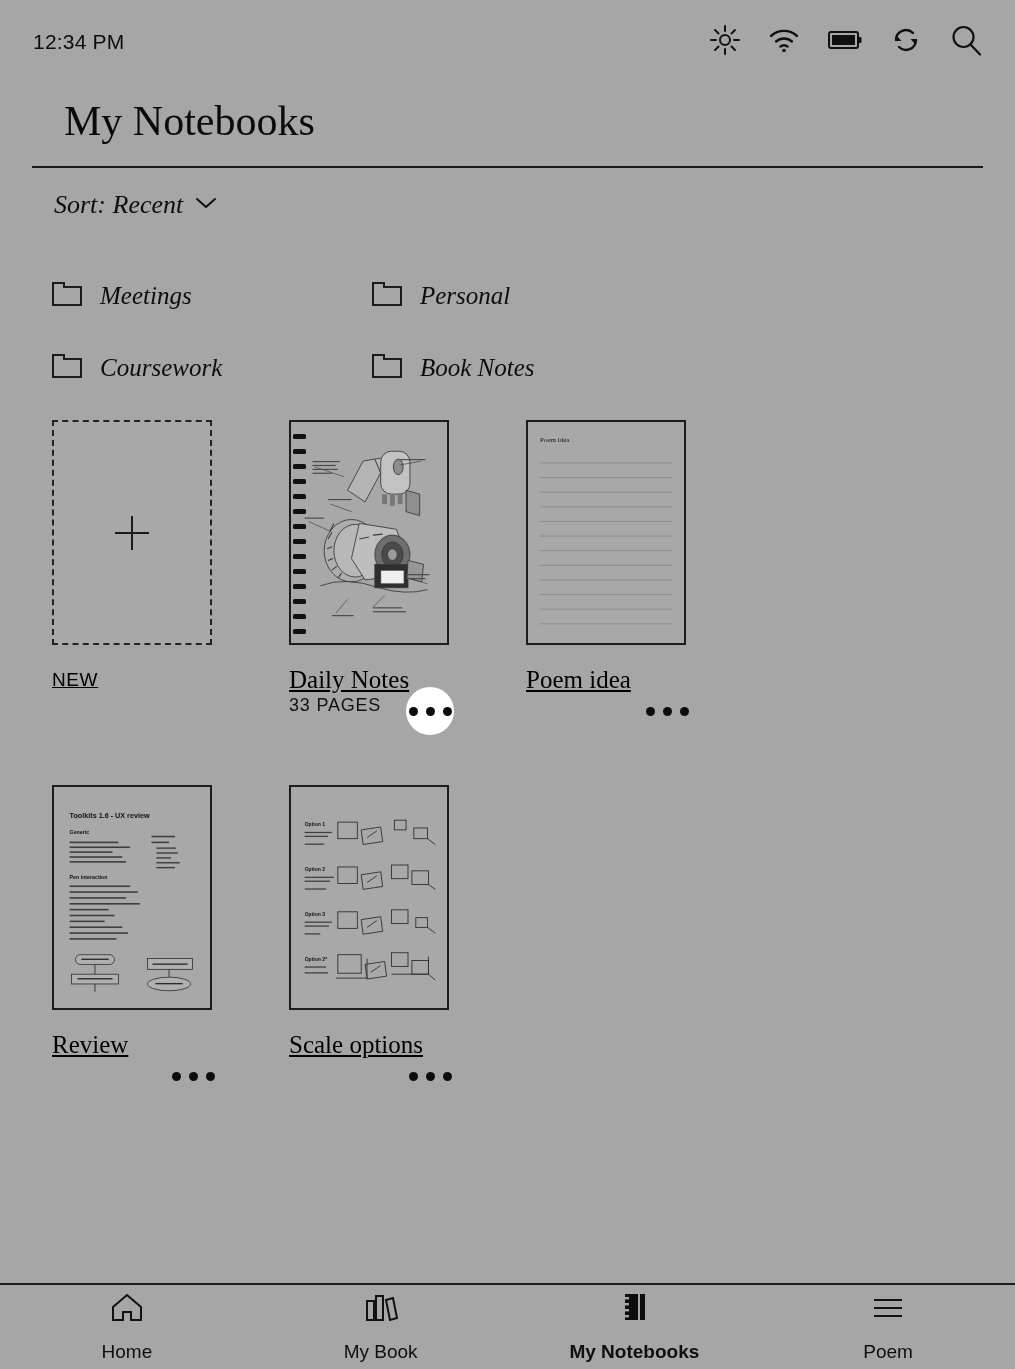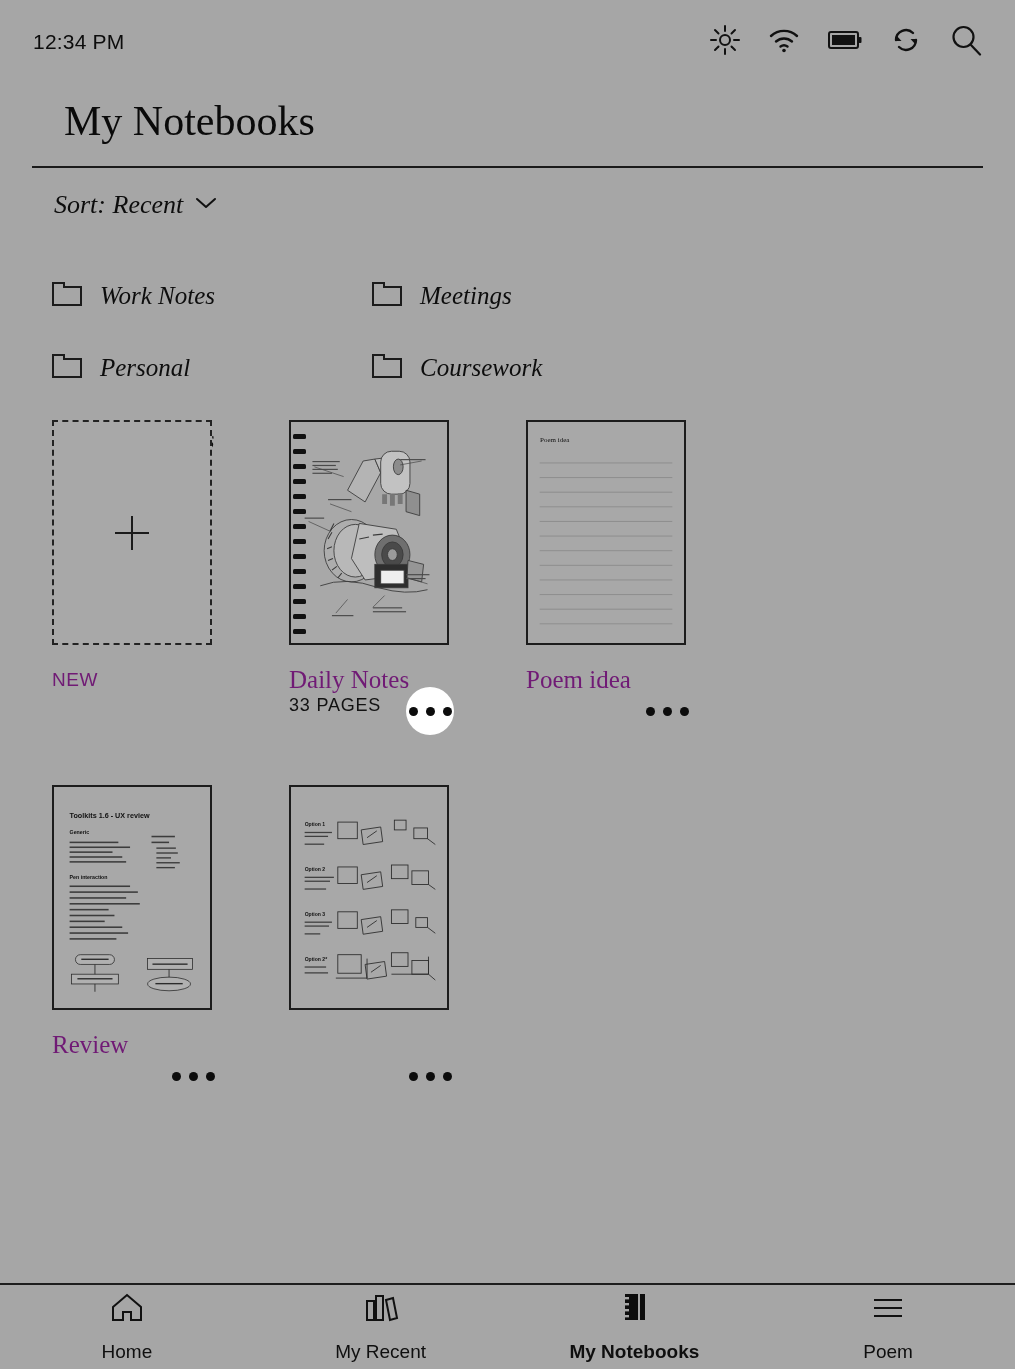--- a/index.html
+++ b/index.html
@@ -146,21 +146,22 @@
     background: #1b1b1b;
   }
   .plus::before { left: 0; top: 16px; width: 34px; height: 2px; }
   .plus::after  { top: 0; left: 16px; height: 34px; width: 2px; }
 
   .cell-meta { margin-top: 20px; position: relative; min-height: 72px; }
   .nb-title {
     font-family: "Liberation Serif", serif;
     font-size: 25px;
     line-height: 30px;
-    color: #701a75;
+    color: #000000;
+    text-decoration: underline;
   }
   .nb-title.sans {
     font-family: "Liberation Sans", sans-serif;
     font-size: 19px;
     letter-spacing: 0.6px;
   }
   .nb-sub {
     margin-top: 0;
     font-size: 18px;
     letter-spacing: 0.8px;
@@ -291,28 +292,20 @@
   <div class="sort-row">
     <span class="sort-label">Sort: Recent</span>
     <span>
       <svg width="22" height="14" viewBox="0 0 22 14">
         <path d="M2 3 L11 11 L20 3" fill="none" stroke="#111" stroke-width="2" stroke-linecap="round" stroke-linejoin="round"></path>
       </svg>
     </span>
   </div>
 
   <div class="folders">
-    <div class="folder">
-      <span>
-        <svg width="30" height="26" viewBox="0 0 30 26">
-          <path d="M1 6 L1 24 L29 24 L29 6 L12 6 L12 2 L1 2 Z" fill="none" stroke="#1b1b1b" stroke-width="2"></path>
-        </svg>
-      </span>
-      <span class="folder-name">Work Notes</span>
-    </div>
     <div class="folder">
       <span>
         <svg width="30" height="26" viewBox="0 0 30 26">
           <path d="M1 6 L1 24 L29 24 L29 6 L12 6 L12 2 L1 2 Z" fill="none" stroke="#1b1b1b" stroke-width="2"></path>
         </svg>
       </span>
       <span class="folder-name">Meetings</span>
     </div>
     <div class="folder">
       <span>
@@ -569,20 +562,21 @@
             <path d="M76 182 L96 179 L98 194 L78 197 Z"></path>
             <path d="M82 190 L92 183"></path>
             <rect x="103" y="170" width="17" height="14"></rect>
             <rect x="124" y="178" width="17" height="14"></rect>
             <path d="M103 192 L141 192 L141 174"></path>
             <path d="M141 192 L148 198"></path>
           </g>
         </svg>
       </div>
       <div class="cell-meta">
+        <div class="nb-title">Scale options</div>
         <div class="dots" style="left:117px; top:22px;">
           <span></span>
           <span></span>
           <span></span>
         </div>
       </div>
     </div>
 
   </div>
 
@@ -598,21 +592,21 @@
     </div>
 
     <div class="nav-item">
       <span>
         <svg width="36" height="32" viewBox="0 0 36 32">
           <rect x="4" y="10" width="7" height="19" fill="none" stroke="#111" stroke-width="2"></rect>
           <rect x="13" y="5" width="7" height="24" fill="none" stroke="#111" stroke-width="2"></rect>
           <path d="M23 9 L30 7 L34 27 L27 29 Z" fill="none" stroke="#111" stroke-width="2"></path>
         </svg>
       </span>
-      <span class="nav-label">My Recent</span>
+      <span class="nav-label">My Book</span>
     </div>
 
     <div class="nav-item active">
       <span>
         <svg width="36" height="32" viewBox="0 0 36 32">
           <rect x="9" y="3" width="13" height="26" fill="#0d0d0d"></rect>
           <rect x="24" y="3" width="5" height="26" fill="#0d0d0d"></rect>
           <g fill="#a6a6a6">
             <rect x="7" y="6" width="6" height="2.4"></rect>
             <rect x="7" y="12" width="6" height="2.4"></rect>

